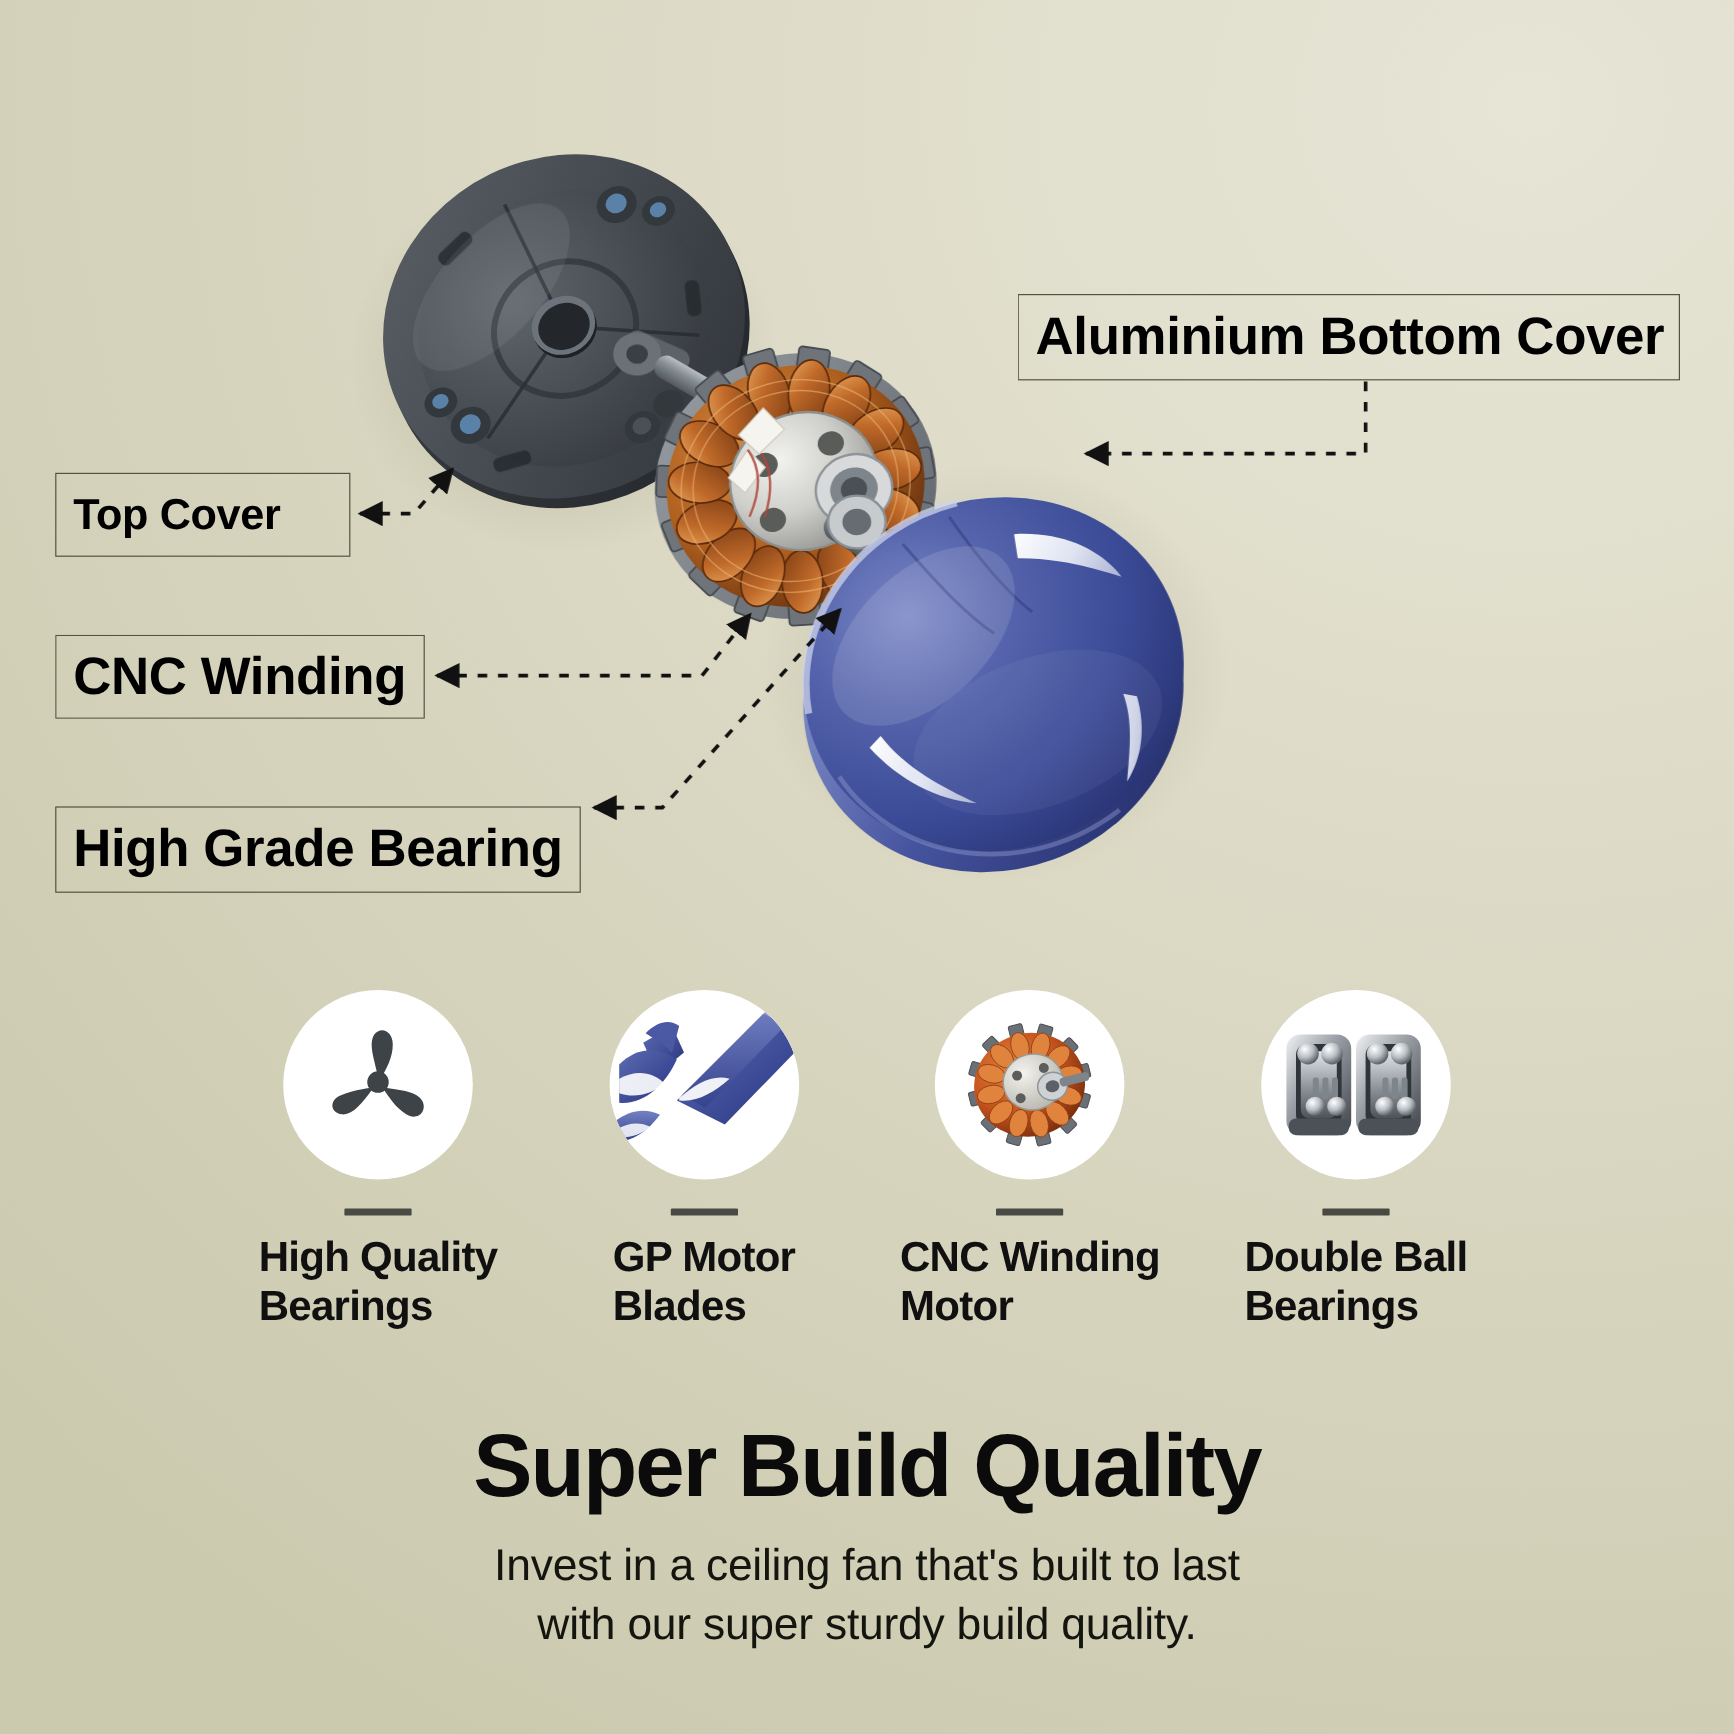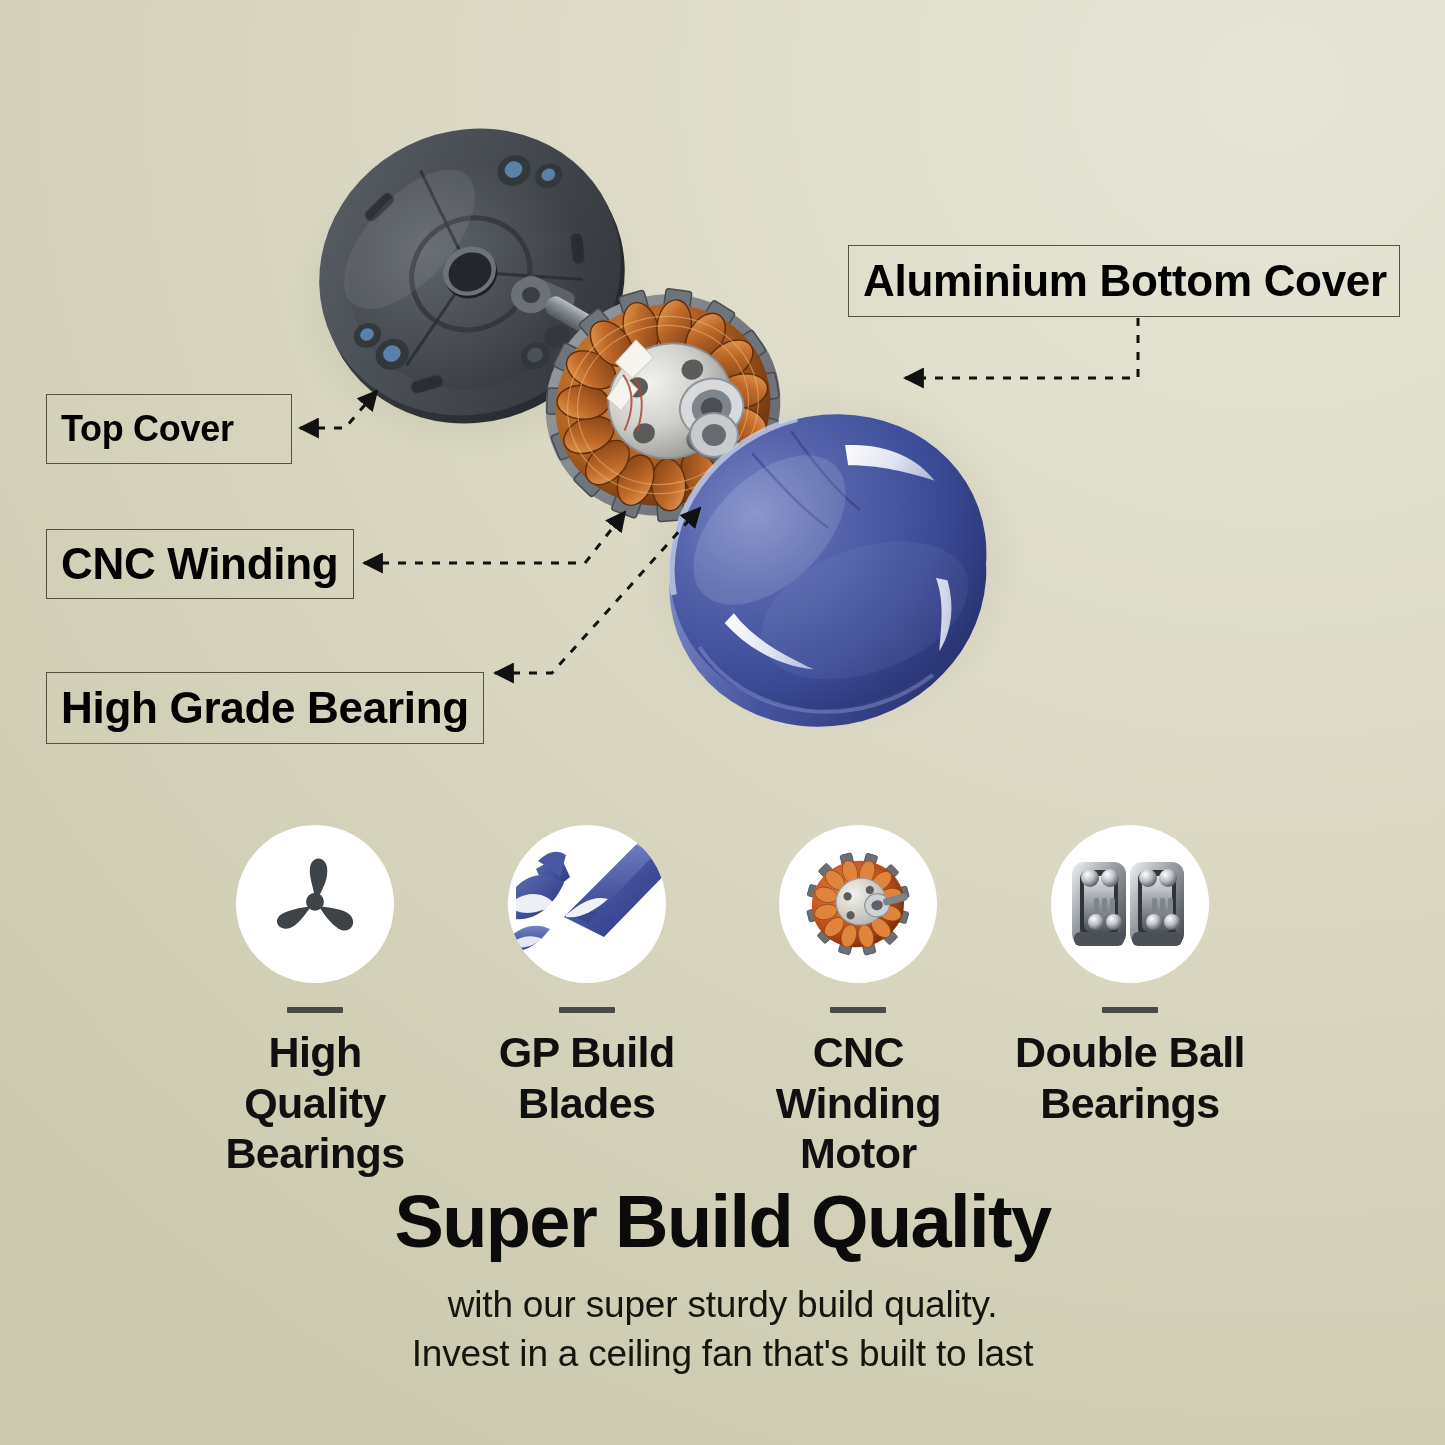--- a/index.html
+++ b/index.html
@@ -73,24 +73,24 @@
   }
   .feature-rule {
     width: 56px;
     height: 6px;
     background: #4a4a44;
     margin-top: 24px;
     border-radius: 1px;
   }
   .feature-label {
     margin-top: 14px;
-    font-size: 43px;
+    font-size: 35px;
     font-weight: bold;
     color: #101010;
-    text-align: center;
+    text-align: left;
     line-height: 1.18;
     letter-spacing: -0.6px;
   }
 
   
   #footer {
     position: absolute;
     left: 0;
     top: 1185px;
     width: 1445px;
@@ -426,21 +426,21 @@
             <path d="M8,62 C22,48 40,46 56,58 C46,80 28,96 8,94 z" fill="url(#bl1)"></path>
             <path d="M8,74 C22,66 36,68 46,78 C34,88 20,90 8,86 z" fill="#ffffff" opacity="0.9"></path>
             <path d="M4,110 C16,100 30,98 42,104 C30,120 16,128 2,126 z" fill="url(#bl2)"></path>
             <path d="M6,116 C16,110 26,110 34,114 C24,122 14,124 6,122 z" fill="#ffffff" opacity="0.85"></path>
             <path d="M30,36 C40,26 50,24 58,30 L52,52 C44,44 36,40 30,36 z" fill="#4b59a4"></path>
           </g>
         </svg>
       </div>
       <div class="feature-rule"></div>
       <div class="feature-label">
-          <div>GP Build</div>
+          <div>GP Motor</div>
           <div>Blades</div>
         </div>
     </div>
 
     <div class="feature">
       <div class="feature-circle">
         <svg width="116" height="116" viewBox="-70 -70 140 140">
           <defs>
             <radialGradient id="mCopper" cx="40%" cy="32%" r="70%">
               <stop offset="0%" stop-color="#e8823c"></stop>
@@ -564,18 +564,18 @@
       <div class="feature-label">
           <div>Double Ball</div>
           <div>Bearings</div>
         </div>
     </div>
   </div>
 
   <div id="footer">
     <div id="headline">Super Build Quality</div>
     <div id="subtext">
+      <div>Invest in a ceiling fan that's built to last</div>
       <div>with our super sturdy build quality.</div>
-      <div>Invest in a ceiling fan that's built to last</div>
     </div>
   </div>
 
 </div>
 
 </body></html>

